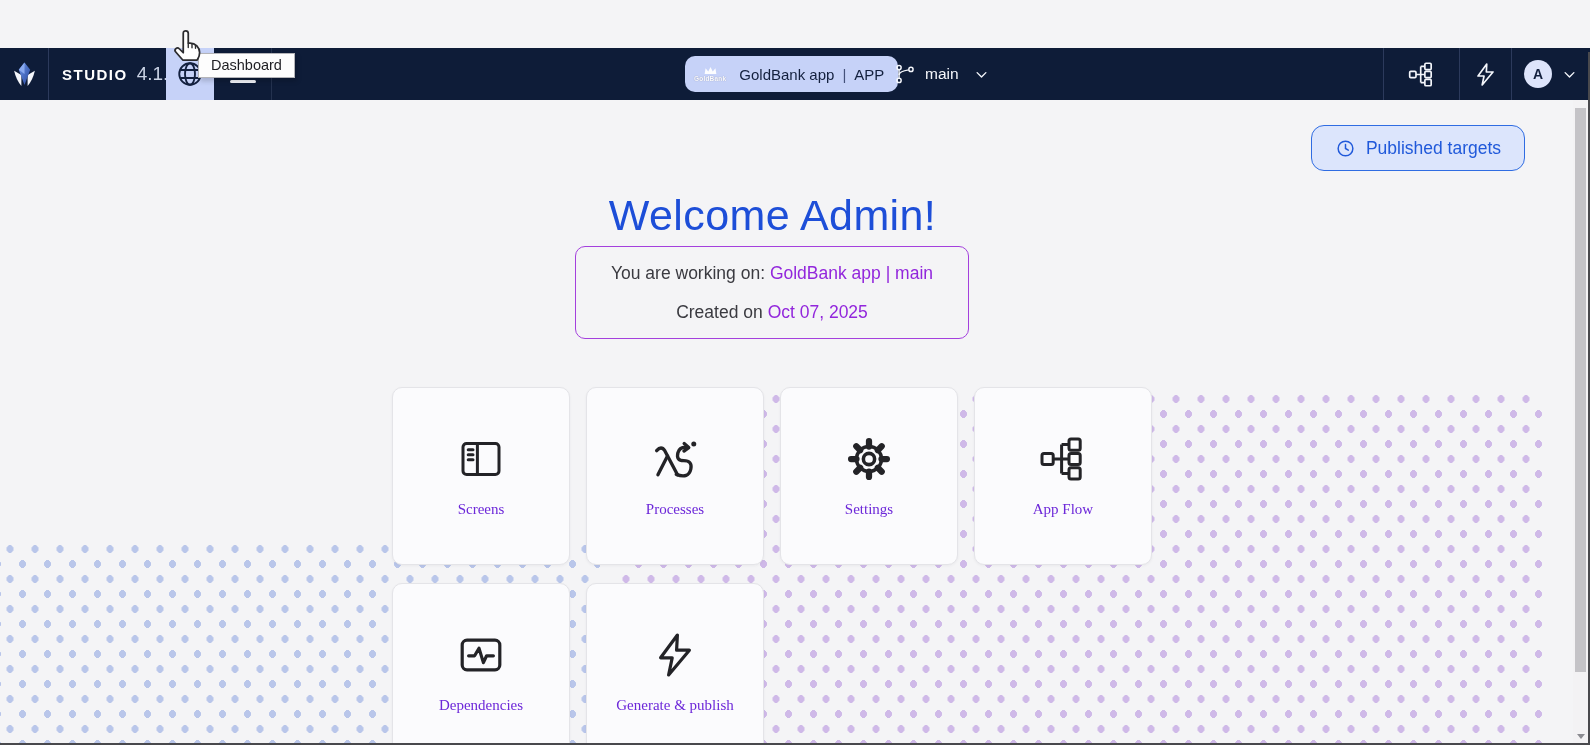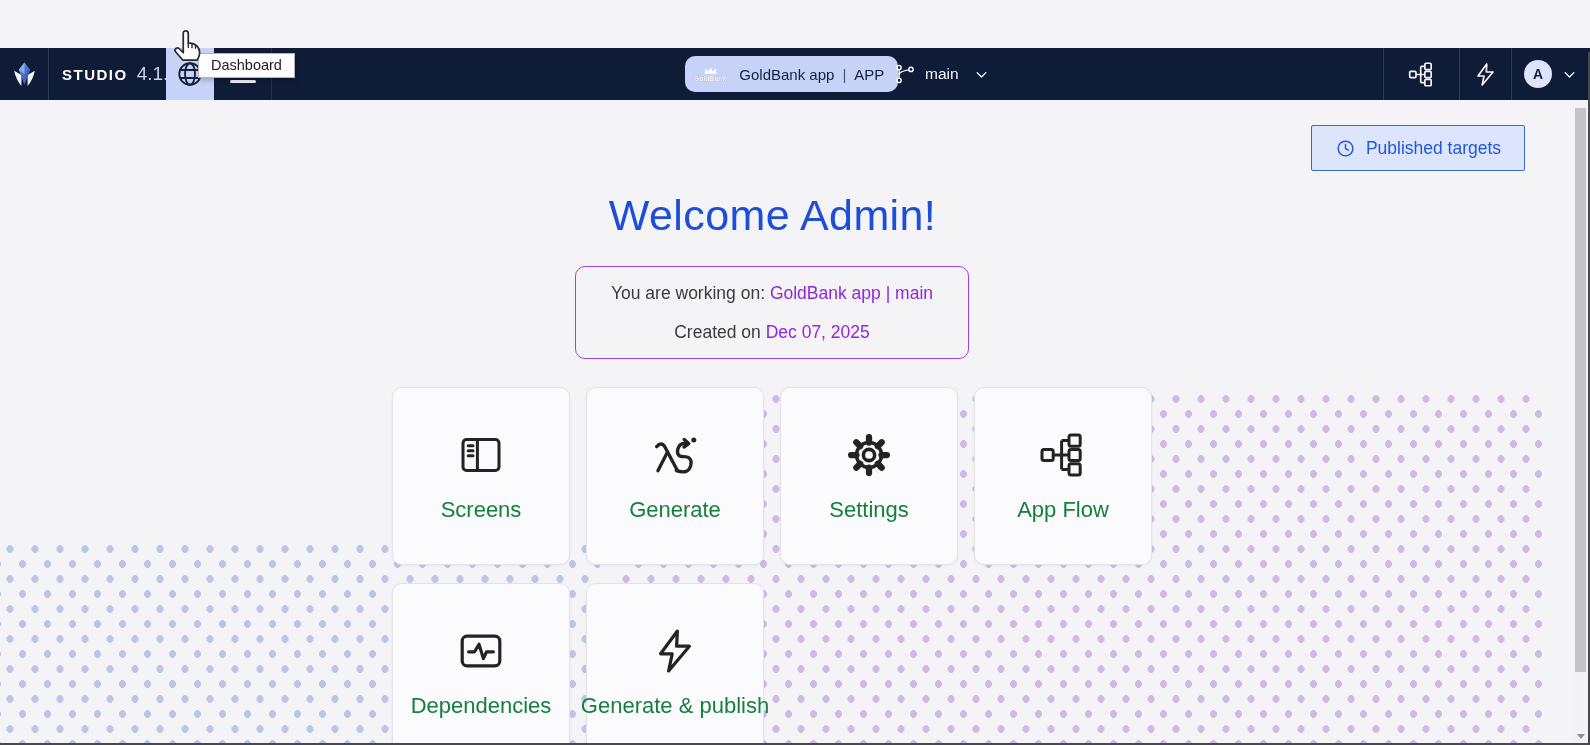--- a/index.html
+++ b/index.html
@@ -41,31 +41,31 @@
 
   
   .main { position:absolute; left:0; top:88px; width:1573px; height:657px; background:#f4f4f6; overflow:hidden; }
   .dots-blue { position:absolute; left:0; top:457px; width:600px; height:200px;
     background-image:radial-gradient(#b9c6ea 3.2px, transparent 3.5px), radial-gradient(#b9c6ea 3.2px, transparent 3.5px);
     background-size:25px 30px; background-position:10px 4px, 22.5px 19px; }
   .dots-purple { position:absolute; left:618px; top:305px; width:927px; height:352px;
     background-image:radial-gradient(#cfb9e8 3.2px, transparent 3.5px), radial-gradient(#cfb9e8 3.2px, transparent 3.5px);
     background-size:25px 30px; background-position:8px 6px, 20.5px 21px; }
 
-  .published-btn { position:absolute; left:1311px; top:37px; width:214px; height:46px; border-radius:2px; background:#dce5fc; border:1px solid #2f6ce2; color:#2059da; font-size:17.5px; display:flex; align-items:center; justify-content:center; gap:10px; cursor:pointer; }
+  .published-btn { position:absolute; left:1311px; top:37px; width:214px; height:46px; border-radius:13px; background:#dce5fc; border:1px solid #2f6ce2; color:#2059da; font-size:17.5px; display:flex; align-items:center; justify-content:center; gap:10px; cursor:pointer; }
 
   .welcome { position:absolute; left:0; top:103px; width:1545px; text-align:center; font-size:43px; font-weight:500; color:#1d4ed8; letter-spacing:.4px; }
 
-  .working-box { position:absolute; left:575px; top:158px; width:394px; height:93px; border:1px solid #a440dd; border-radius:10px; display:flex; flex-direction:column; align-items:center; justify-content:center; gap:18px; font-size:17.5px; color:#3a3a40;margin-top:20px; }
+  .working-box { position:absolute; left:575px; top:158px; width:394px; height:93px; border:1px solid #a440dd; border-radius:10px; display:flex; flex-direction:column; align-items:center; justify-content:center; gap:18px; font-size:17.5px; color:#3a3a40; }
   .working-box .purple { color:#9226dc; }
   .working-line { white-space:nowrap; }
 
   .tiles { position:absolute; left:392px; top:299px; display:grid; grid-template-columns:repeat(4,178px); grid-auto-rows:178px; column-gap:16px; row-gap:18px; }
   .tile { background:#fbfbfd; border:1px solid #e4e4e8; border-radius:10px; box-shadow:0 1px 3px rgba(40,40,60,.05); display:flex; flex-direction:column; align-items:center; justify-content:center; gap:17px; cursor:pointer; }
-  .tile-label { font-size:22px; color:#15803d; white-space:nowrap; }
+  .tile-label { font-size:15px; color:#6d28d9; white-space:nowrap;font-family:Liberation Serif, serif; }
   .tile-icon { height:50px; display:flex; align-items:center; justify-content:center; }
 
   
   .scrollbar { position:absolute; left:1573px; top:88px; width:15px; height:657px; background:#f3f2f4; z-index:25; }
   .sb-arrow { position:absolute; left:0; width:15px; height:14px; display:flex; align-items:center; justify-content:center; cursor:pointer; }
   .sb-arrow.up { top:2px; } .sb-arrow.down { bottom:2px; }
   .tri-up { width:0; height:0; border-left:4px solid transparent; border-right:4px solid transparent; border-bottom:5px solid #8b8b91; }
   .tri-down { width:0; height:0; border-left:4px solid transparent; border-right:4px solid transparent; border-top:5px solid #8b8b91; }
   .sb-thumb { position:absolute; left:2px; top:20px; width:11px; height:564px; background:#c4c3c7; cursor:pointer; }
   .edge-right { position:absolute; left:1588px; top:52px; width:2px; height:693px; background:#49494d; z-index:60; }
@@ -201,21 +201,21 @@
 
   <div class="welcome">Welcome Admin!</div>
 
   <div class="working-box">
     <div class="working-line">
       <span>You are working on:</span>
       <span class="purple"> <span>GoldBank app</span> <span>|</span> <span>main</span></span>
     </div>
     <div class="working-line">
       <span>Created on</span>
-      <span class="purple"> <span>Dec 07, 2025</span></span>
+      <span class="purple"> <span>Oct 07, 2025</span></span>
     </div>
   </div>
 
   <div class="tiles">
 
     <div class="tile">
       <div class="tile-icon">
         <svg width="48" height="48" viewBox="0 0 24 24" fill="none" stroke="#232327" stroke-width="1.5" stroke-linecap="round" stroke-linejoin="round">
           <rect x="3" y="4.2" width="18" height="15.6" rx="1.8"></rect>
           <path d="M10.2 4.2 V19.8"></path>
@@ -228,21 +228,21 @@
     <div class="tile">
       <div class="tile-icon">
         <svg width="50" height="50" viewBox="0 0 24 24" fill="none" stroke="#232327" stroke-width="1.6" stroke-linecap="round" stroke-linejoin="round">
           <path d="M3.2 8 Q5.4 5.4 7.1 8 L13.2 19.6"></path>
           <path d="M8.4 10.6 L3.8 19.6"></path>
           <path d="M12.6 19.4 Q18.6 21.6 19.6 16.8 Q20.4 12.8 16.2 12.8 Q12.4 12.8 13.4 9 Q14.2 6 17.8 6.4"></path>
           <path d="M16.4 4.6 L18.6 6.5 L16.3 8.2"></path>
           <circle cx="21" cy="4.8" r="1.2" fill="#232327" stroke="none"></circle>
         </svg>
       </div>
-      <div class="tile-label">Generate</div>
+      <div class="tile-label">Processes</div>
     </div>
 
 
 
     <div class="tile">
       <div class="tile-icon">
         <svg width="50" height="50" viewBox="0 0 24 24" fill="none" stroke="#232327">
           <circle cx="12" cy="12" r="6" stroke-width="1.7"></circle>
           <circle cx="12" cy="12" r="2.7" stroke-width="1.7"></circle>
           <g stroke-width="3" stroke-linecap="round">

